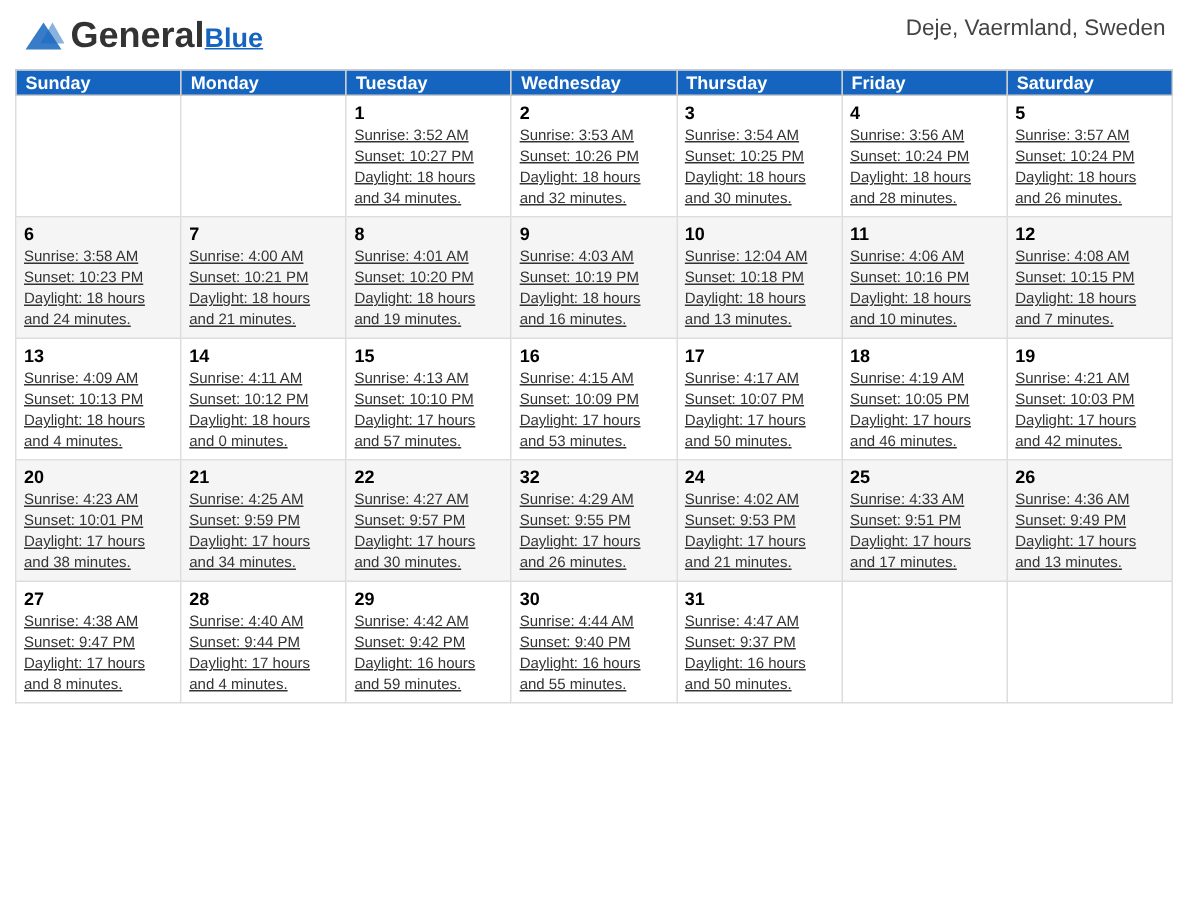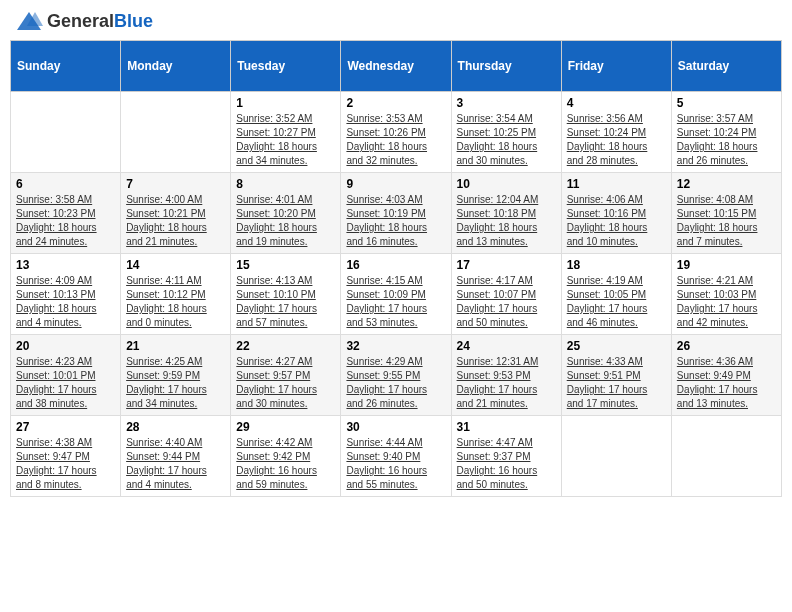--- a/index.html
+++ b/index.html
@@ -41,21 +41,21 @@
     }
     .calendar-table {
       width: 100%;
       border-collapse: collapse;
       font-size: 11px;
     }
     .calendar-table th {
       background-color: #1565c0;
       color: #fff;
       text-align: left;
-      padding: 18px 6px;
+      padding: 1px 6px;
       font-size: 12px;
       font-weight: bold;
       border: 1px solid #ccc;
     }
     .calendar-table td {
       vertical-align: top;
       border: 1px solid #ddd;
       padding: 4px 5px;
       width: 14.28%;
       min-height: 70px;
@@ -93,24 +93,25 @@
 </head>
 <body>
 
 <div class="header-area">
   <div class="logo">
     <svg class="logo-icon" viewBox="0 0 28 22" xmlns="http://www.w3.org/2000/svg">
       <polygon points="14,2 26,20 2,20" fill="#1565c0" opacity="0.85"></polygon>
       <polygon points="20,2 28,16 12,16" fill="#1565c0" opacity="0.5"></polygon>
     </svg>
     <div>
-      <span style="font-size:18px;font-weight:bold;color:#333;">General</span><span style="font-size:18px;font-weight:bold;color:#1565c0;">Blue</span>
+      <span style="font-size:24px;font-weight:bold;color:#333;">General</span><span style="font-size:18px;font-weight:bold;color:#1565c0;text-decoration:underline;">Blue</span>
     </div>
   </div>
   <div class="title-area">
+    <div class="location-title">Deje, Vaermland, Sweden</div>
   </div>
 </div>
 
 <table class="calendar-table">
   <thead>
     <tr>
     <th>Sunday</th>
         <th>Monday</th>
         <th>Tuesday</th>
         <th>Wednesday</th>
@@ -285,21 +286,21 @@
         </td>
         <td>
           <span class="day-number">32</span>
           <div class="day-info" style="white-space: pre-line;">Sunrise: 4:29 AM
 Sunset: 9:55 PM
 Daylight: 17 hours
 and 26 minutes.</div>
         </td>
         <td>
           <span class="day-number">24</span>
-          <div class="day-info" style="white-space: pre-line;">Sunrise: 12:31 AM
+          <div class="day-info" style="white-space: pre-line;">Sunrise: 4:02 AM
 Sunset: 9:53 PM
 Daylight: 17 hours
 and 21 minutes.</div>
         </td>
         <td>
           <span class="day-number">25</span>
           <div class="day-info" style="white-space: pre-line;">Sunrise: 4:33 AM
 Sunset: 9:51 PM
 Daylight: 17 hours
 and 17 minutes.</div>

